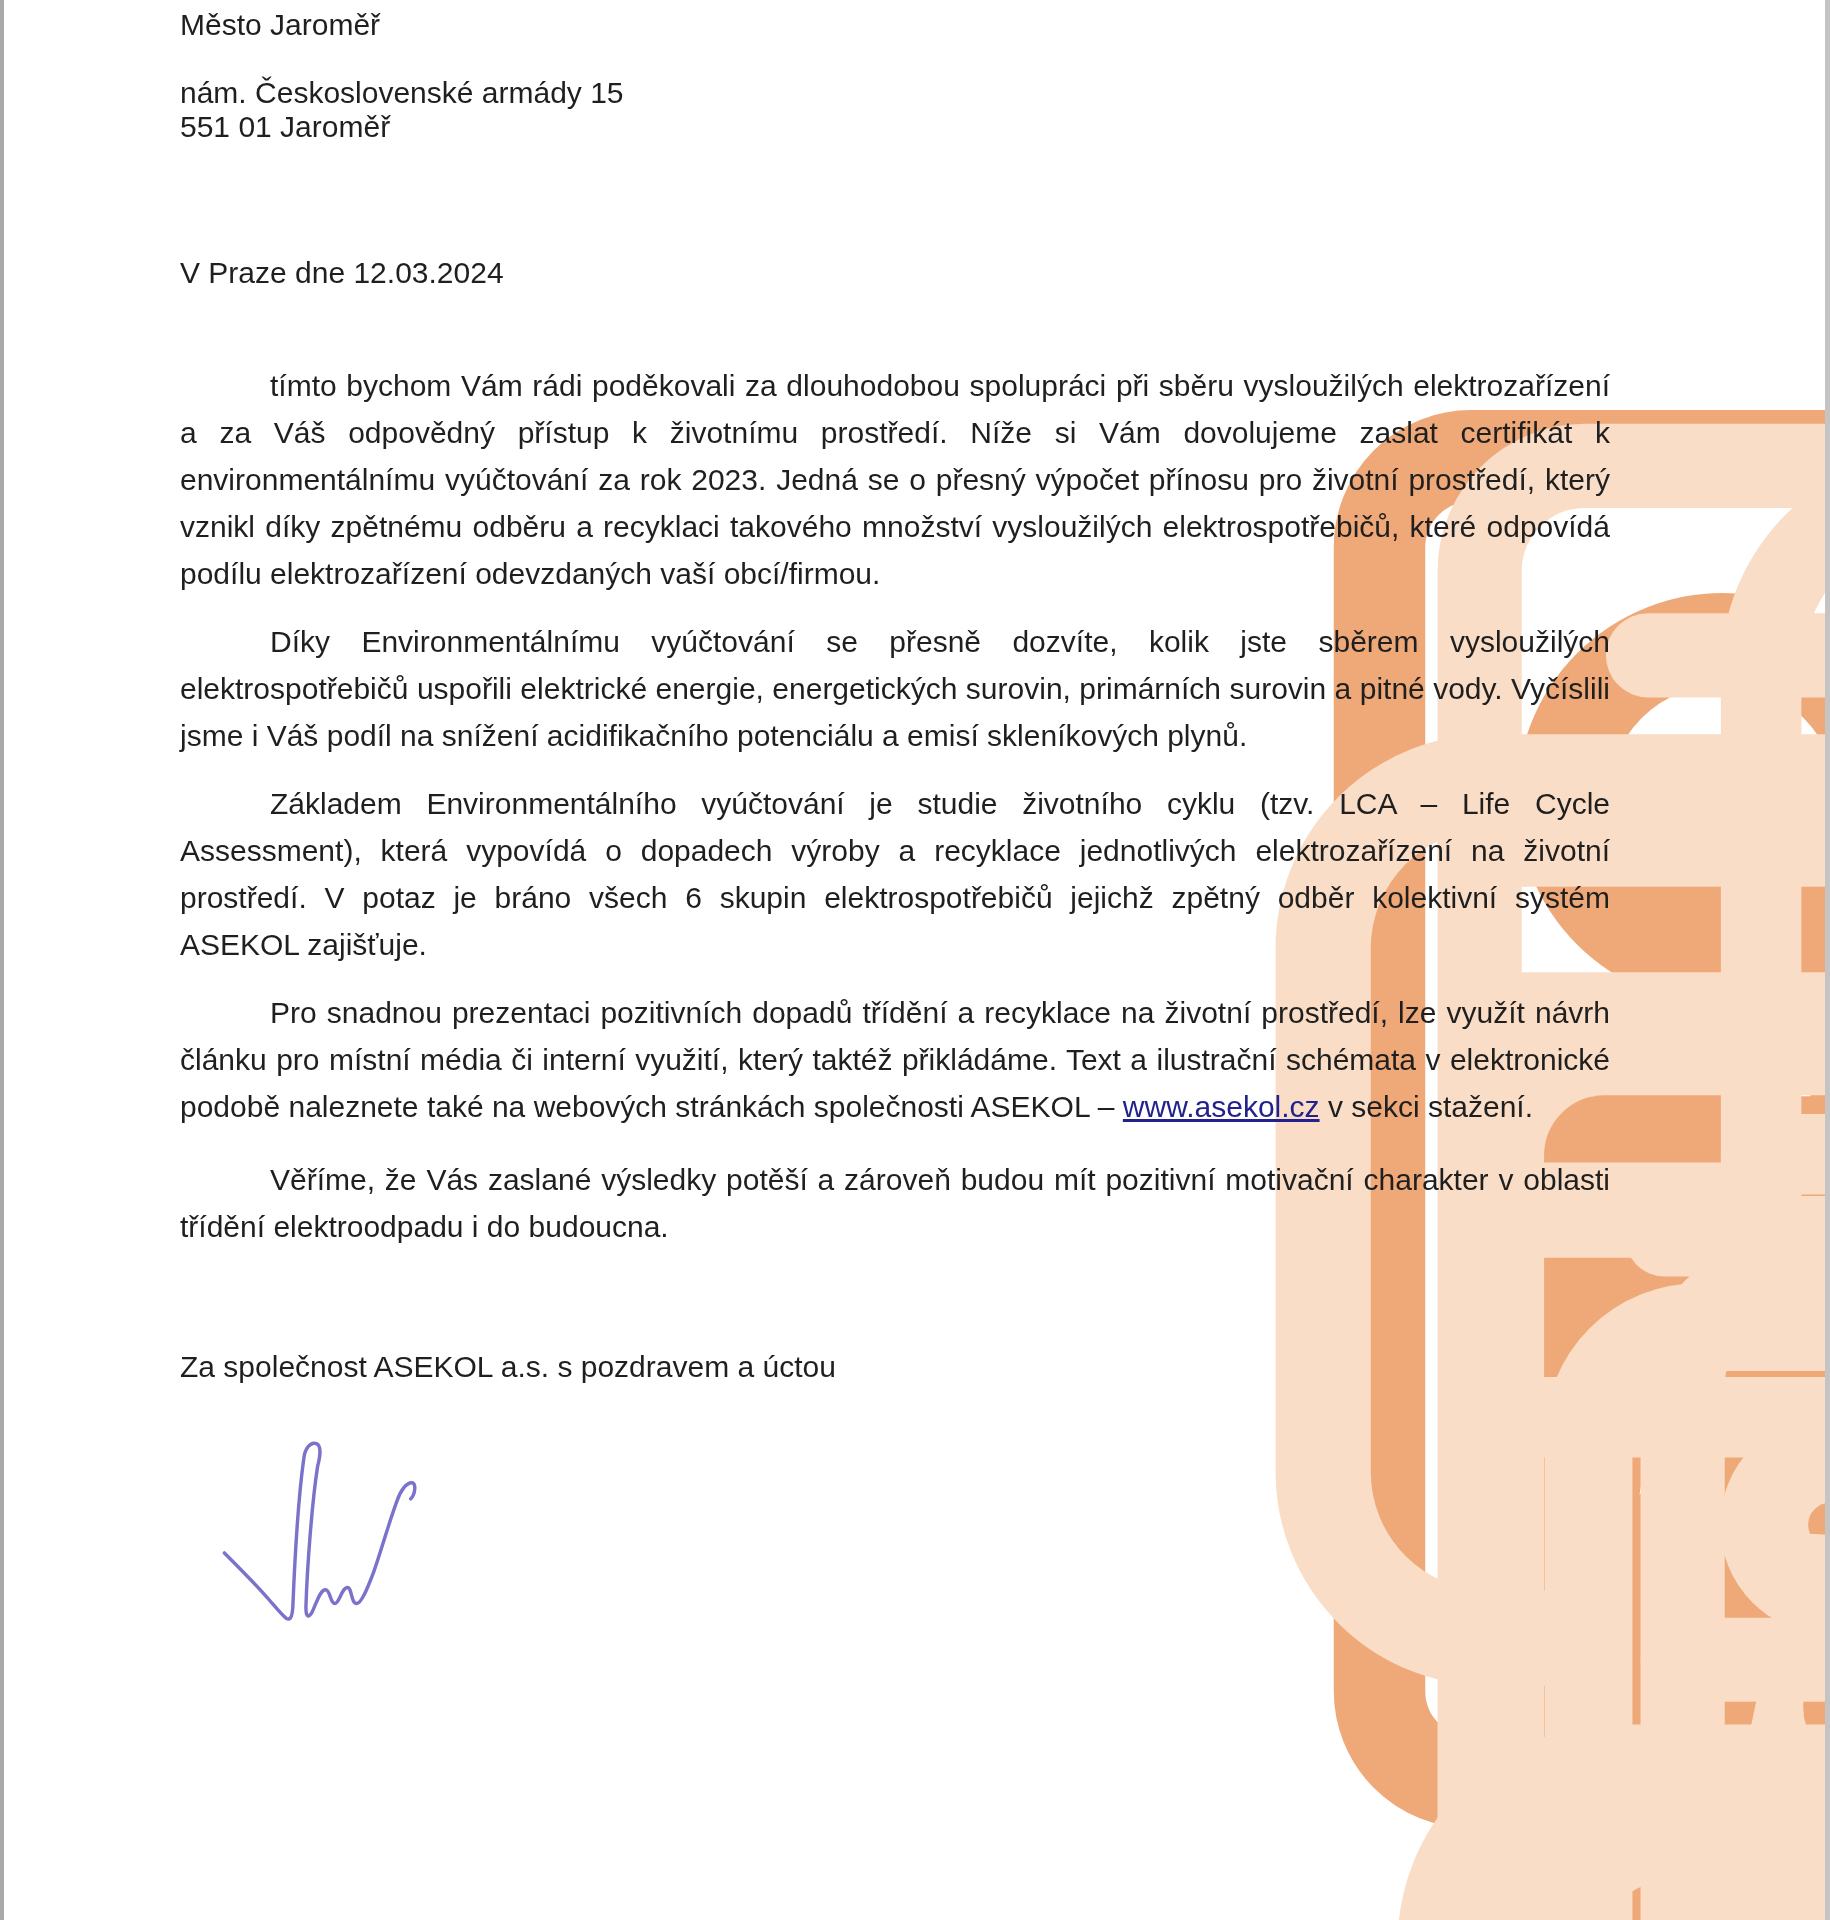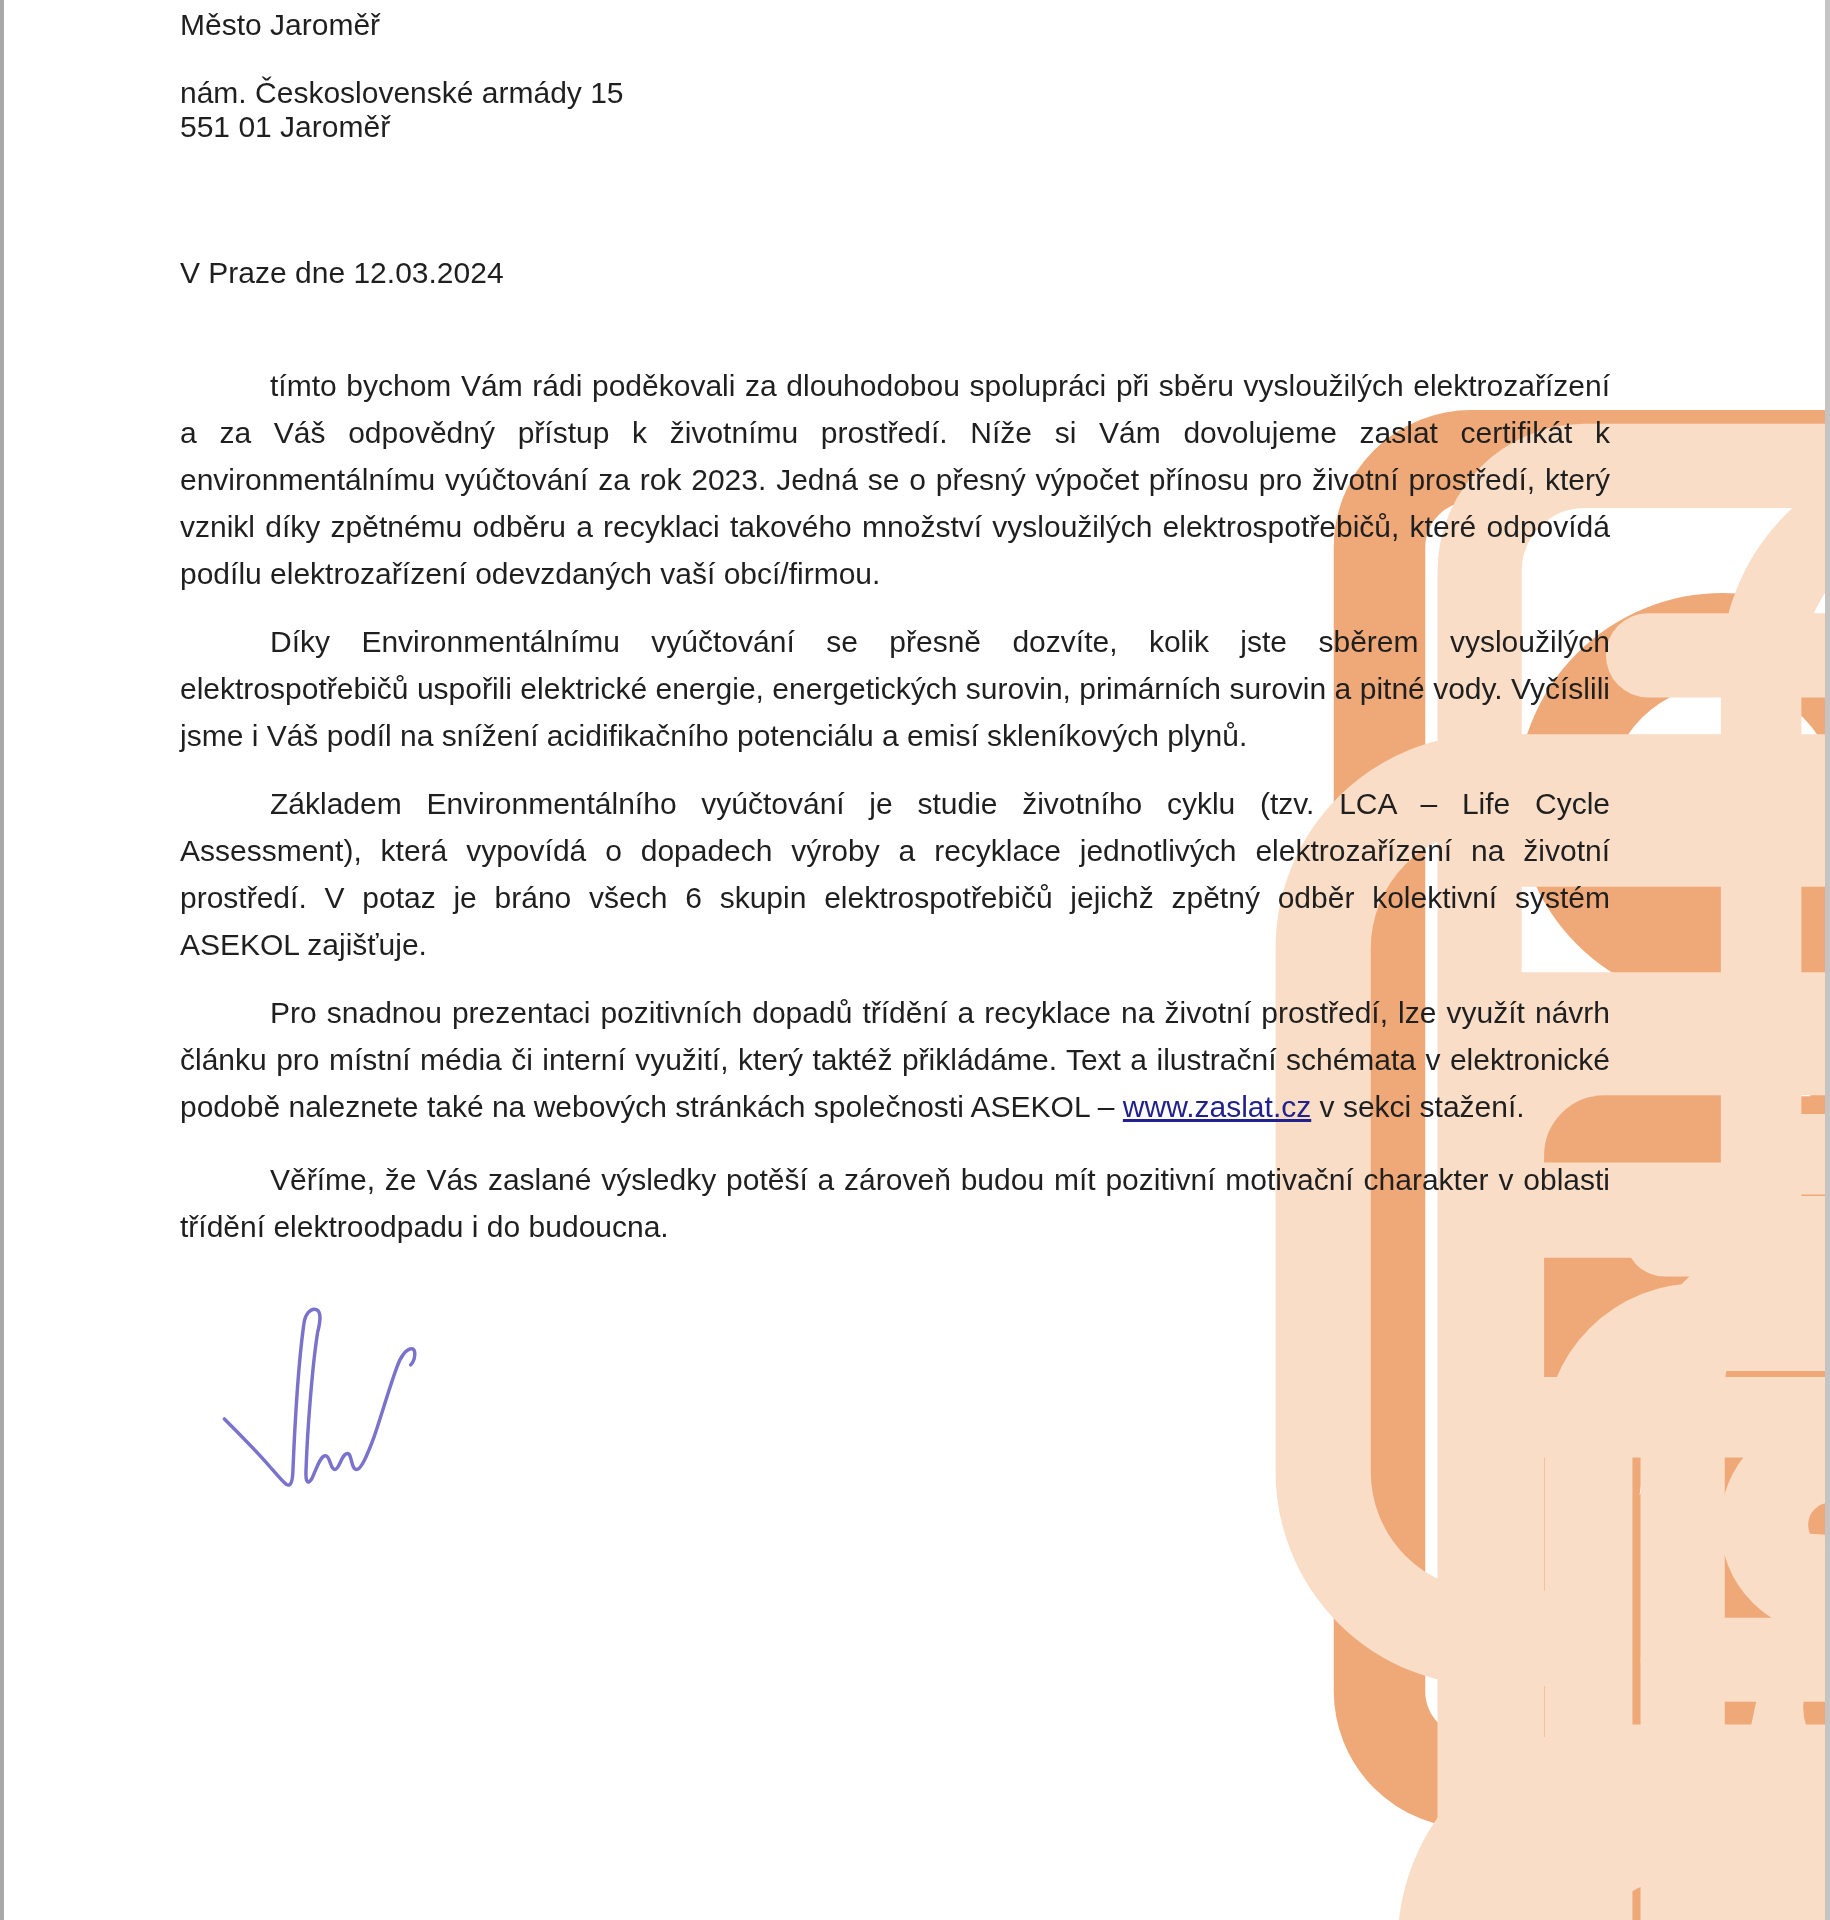--- a/index.html
+++ b/index.html
@@ -214,24 +214,25 @@
       <div>551 01 Jaroměř</div>
     </div>
 
     <div class="dateline">V Praze dne 12.03.2024</div>
 
 
     <div class="body">
       <p>tímto bychom Vám rádi poděkovali za dlouhodobou spolupráci při sběru vysloužilých elektrozařízení a za Váš odpovědný přístup k životnímu prostředí. Níže si Vám dovolujeme zaslat certifikát k environmentálnímu vyúčtování za rok 2023. Jedná se o přesný výpočet přínosu pro životní prostředí, který vznikl díky zpětnému odběru a recyklaci takového množství vysloužilých elektrospotřebičů, které odpovídá podílu elektrozařízení odevzdaných vaší obcí/firmou.</p>
       <p>Díky Environmentálnímu vyúčtování se přesně dozvíte, kolik jste sběrem vysloužilých elektrospotřebičů uspořili elektrické energie, energetických surovin, primárních surovin a pitné vody. Vyčíslili jsme i Váš podíl na snížení acidifikačního potenciálu a emisí skleníkových plynů.</p>
       <p>Základem Environmentálního vyúčtování je studie životního cyklu (tzv. LCA – Life Cycle Assessment), která vypovídá o dopadech výroby a recyklace jednotlivých elektrozařízení na životní prostředí. V potaz je bráno všech 6 skupin elektrospotřebičů jejichž zpětný odběr kolektivní systém ASEKOL zajišťuje.</p>
-      <p><span>Pro snadnou prezentaci pozitivních dopadů třídění a recyklace na životní prostředí, lze využít návrh článku pro místní média či interní využití, který taktéž přikládáme. Text a ilustrační schémata v elektronické podobě naleznete také na webových stránkách společnosti ASEKOL – </span><a href="#" class="doclink">www.zaslat.cz</a><span> v sekci stažení.</span></p>
+      <p><span>Pro snadnou prezentaci pozitivních dopadů třídění a recyklace na životní prostředí, lze využít návrh článku pro místní média či interní využití, který taktéž přikládáme. Text a ilustrační schémata v elektronické podobě naleznete také na webových stránkách společnosti ASEKOL – </span><a href="#" class="doclink">www.asekol.cz</a><span> v sekci stažení.</span></p>
       <p class="last">Věříme, že Vás zaslané výsledky potěší a zároveň budou mít pozitivní motivační charakter v oblasti třídění elektroodpadu i do budoucna.</p>
     </div>
 
+    <div class="closing">Za společnost ASEKOL a.s. s pozdravem a úctou</div>
 
     <div class="signature">
       <svg width="230" height="196" viewBox="0 0 200 170" aria-hidden="true">
         <path class="sig-path" d="M16,98 C26,108 44,126 56,140 C62,147 67,153 70,155 C74,157 75,152 75.5,145 C77,108 80,52 85,16 C86,7 91,1 96,3 C101,5 99,15 97,23 C92,55 88,112 87,142 C86.5,152 88,156 92,150 C96,142 99,130 104,130 C108,130 108,142 112,142 C116,142 118,128 123,128 C127,128 126,142 131,142 C135,142 140,130 146,114 C152,97 158,75 166,53 C169,44 174,37 179,37 C183,37 182,47 178,51"></path>
       </svg>
     </div>
 
   </div>
 </div>
 

